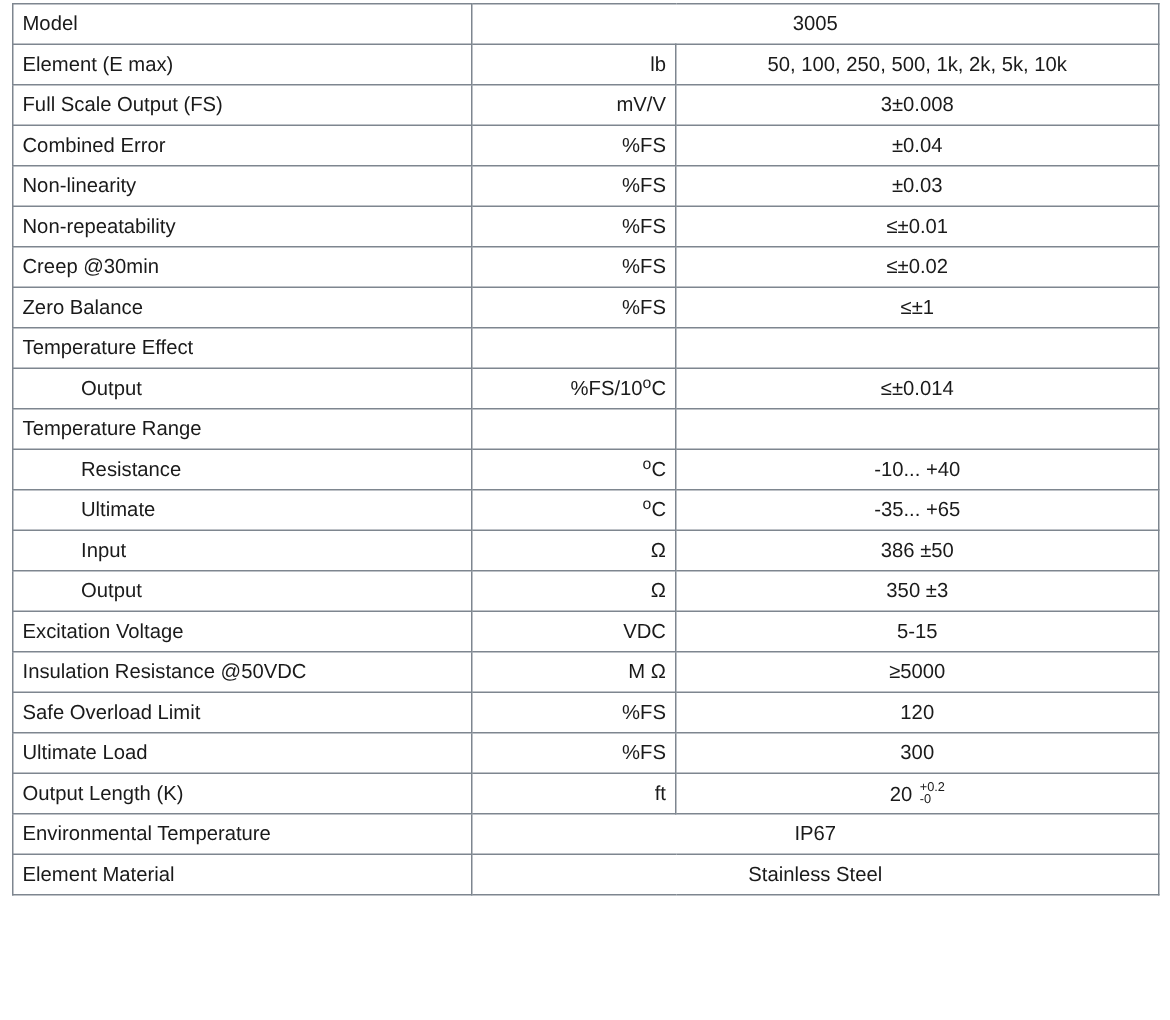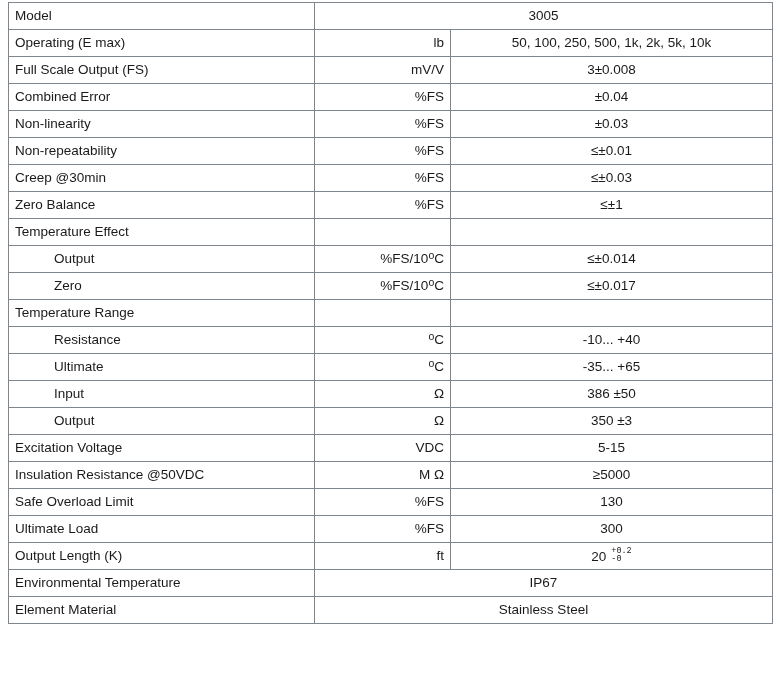--- a/index.html
+++ b/index.html
@@ -53,21 +53,20 @@
   }
   
   .tol {
     display: inline-block;
     vertical-align: middle;
     text-align: left;
     line-height: 0.95;
     margin-left: 5px;
     position: relative;
     top: -1px;
-    font-family: Liberation Mono, monospace;
   }
   .tol .sup,
   .tol .sub {
     display: block;
     font-size: 8.5px;
     letter-spacing: 0px;
   }
   .tol .sup { margin-bottom: 0px; }
   .tol .sub { margin-top: 0px; }
   .valnum {
@@ -88,21 +87,21 @@
       <col class="c-label">
       <col class="c-unit">
       <col class="c-value">
     </colgroup>
     <tbody id="spec-table-body">
         <tr>
           <td class="label">Model</td>
           <td class="value" colspan="2">3005</td>
         </tr>
         <tr>
-          <td class="label">Operating (E max)</td>
+          <td class="label">Element (E max)</td>
           <td class="unit">lb</td>
           <td class="value">50, 100, 250, 500, 1k, 2k, 5k, 10k</td>
         </tr>
         <tr>
           <td class="label">Full Scale Output (FS)</td>
           <td class="unit">mV/V</td>
           <td class="value">3±0.008</td>
         </tr>
         <tr>
           <td class="label">Combined Error</td>
@@ -115,43 +114,38 @@
           <td class="value">±0.03</td>
         </tr>
         <tr>
           <td class="label">Non-repeatability</td>
           <td class="unit">%FS</td>
           <td class="value">≤±0.01</td>
         </tr>
         <tr>
           <td class="label">Creep @30min</td>
           <td class="unit">%FS</td>
-          <td class="value">≤±0.03</td>
+          <td class="value">≤±0.02</td>
         </tr>
         <tr>
           <td class="label">Zero Balance</td>
           <td class="unit">%FS</td>
           <td class="value">≤±1</td>
         </tr>
         <tr>
           <td class="label">Temperature Effect</td>
           <td class="unit"></td>
           <td class="value"></td>
         </tr>
         <tr>
           <td class="label indent">Output</td>
           <td class="unit">%FS/10<span class="deg">o</span>C</td>
           <td class="value">≤±0.014</td>
         </tr>
         <tr>
-          <td class="label indent">Zero</td>
-          <td class="unit">%FS/10<span class="deg">o</span>C</td>
-          <td class="value">≤±0.017</td>
-        </tr>
-        <tr>
           <td class="label">Temperature Range</td>
           <td class="unit"></td>
           <td class="value"></td>
         </tr>
         <tr>
           <td class="label indent">Resistance</td>
           <td class="unit"><span class="deg">o</span>C</td>
           <td class="value">-10... +40</td>
         </tr>
         <tr>
@@ -175,21 +169,21 @@
           <td class="value">5-15</td>
         </tr>
         <tr>
           <td class="label">Insulation Resistance @50VDC</td>
           <td class="unit">M Ω</td>
           <td class="value">≥5000</td>
         </tr>
         <tr>
           <td class="label">Safe Overload Limit</td>
           <td class="unit">%FS</td>
-          <td class="value">130</td>
+          <td class="value">120</td>
         </tr>
         <tr>
           <td class="label">Ultimate Load</td>
           <td class="unit">%FS</td>
           <td class="value">300</td>
         </tr>
         <tr>
           <td class="label">Output Length (K)</td>
           <td class="unit">ft</td>
           <td class="value"><span class="valnum">20</span><span class="tol"><span class="sup">+0.2</span><span class="sub">-0</span></span></td>

